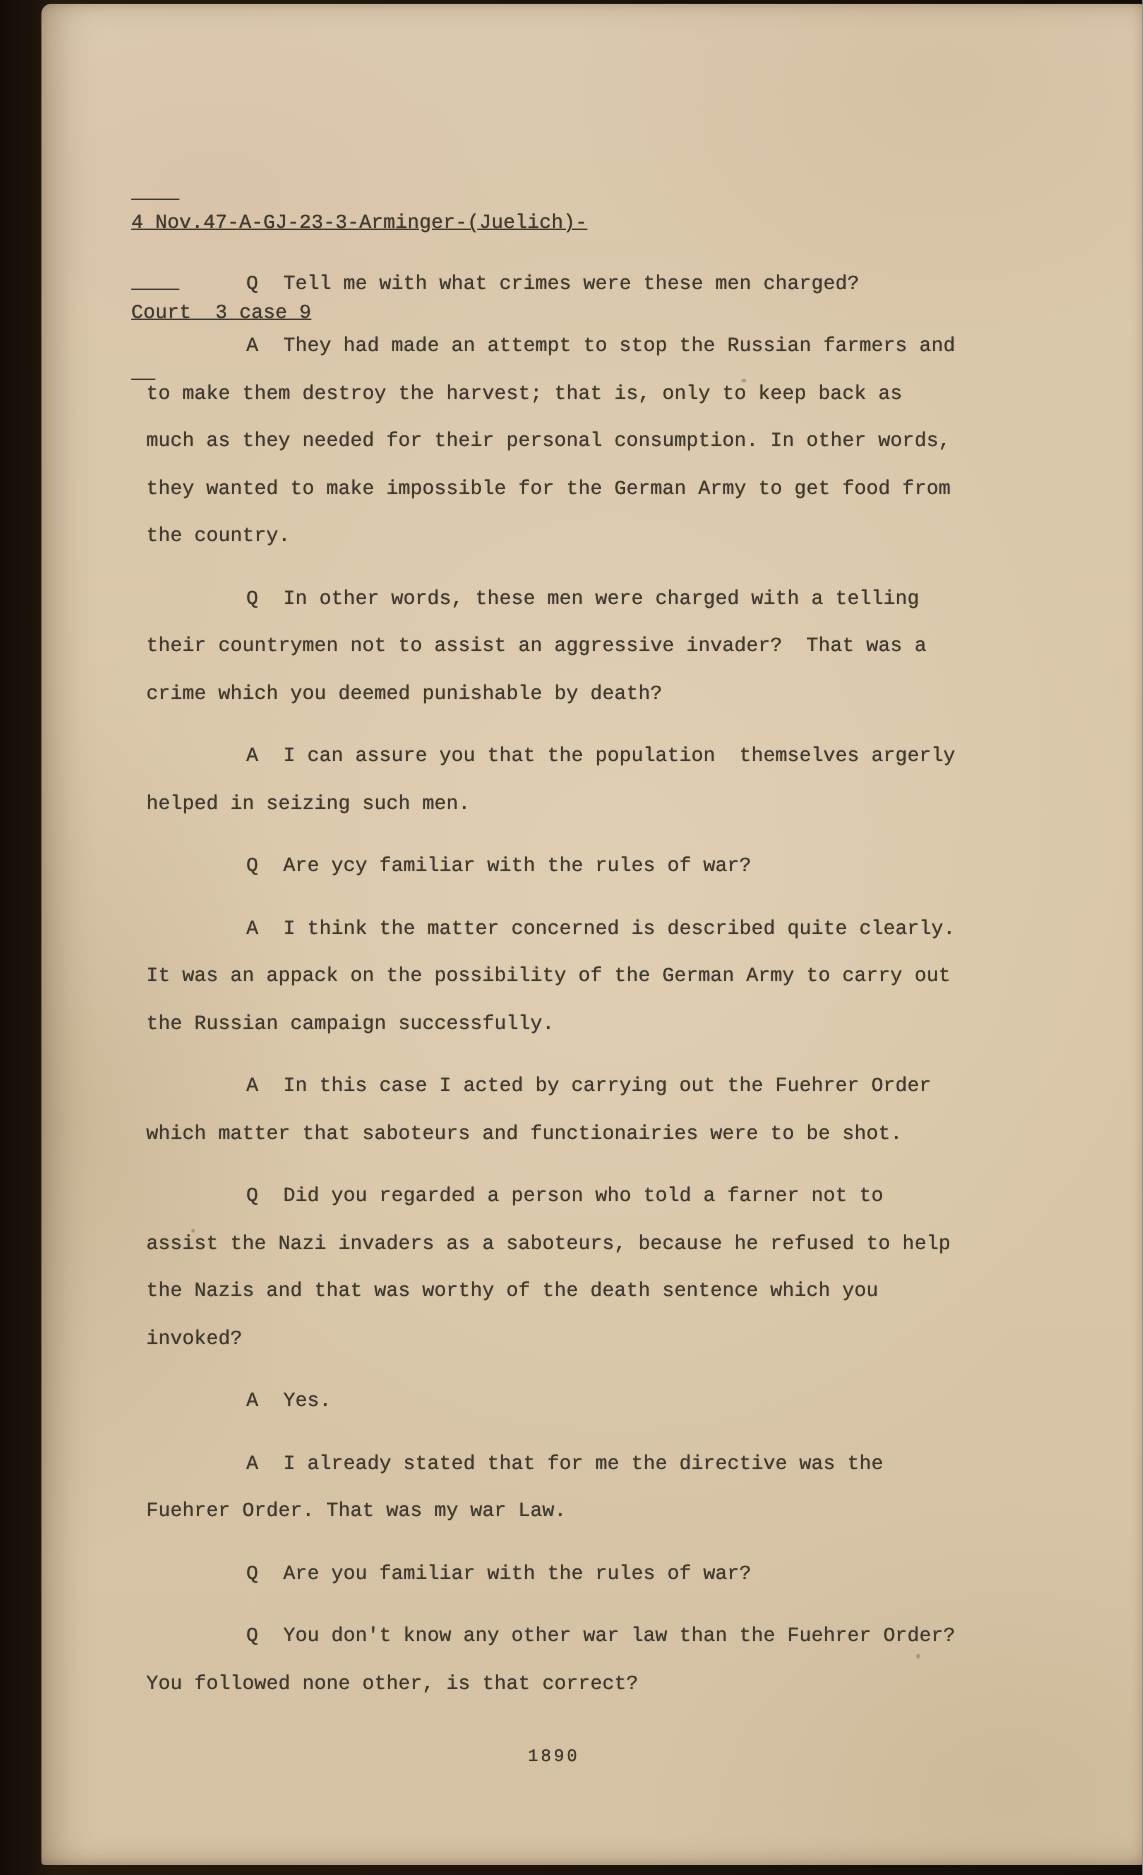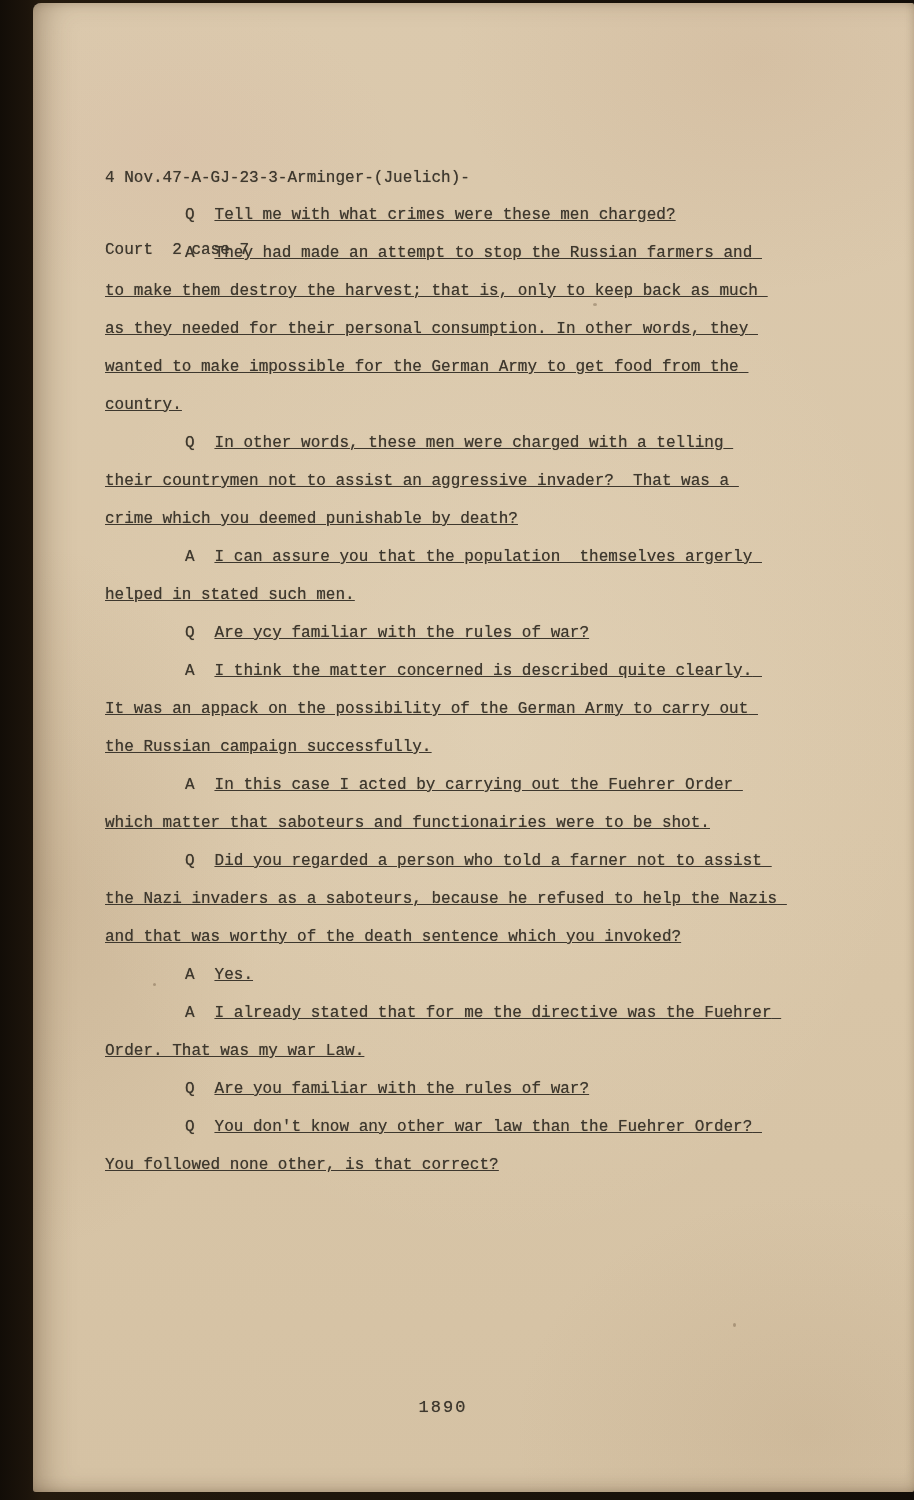--- a/index.html
+++ b/index.html
@@ -47,71 +47,71 @@
     color: #3e382e;
     text-shadow: 0 0 0.7px rgba(62,56,46,0.75);
   }
   .doc-header {
     position: absolute;
     top: 118px;
     left: 0;
     font-size: 16px;
     line-height: 24px;
     white-space: pre-wrap;
+    text-decoration: underline;
   }
   .transcript {
     position: absolute;
     top: 196px;
     left: 0;
     width: 676px;
     font-size: 16px;
     line-height: 38px;
   }
   .qa-entry {
-    margin: 0;
+    margin: 12px;
     text-indent: 80px;
     white-space: pre-wrap;
-    text-decoration: underline;
   }
   .speaker {
     display: inline-block;
     margin-right: 20px;
     text-indent: 0;
   }
   .page-number {
     position: absolute;
     top: 1398px;
     left: 0;
     width: 676px;
     text-align: center;
-    font-size: 17px;
+    font-size: 14px;
     letter-spacing: 2px;
   }
 </style>
 </head>
 <body>
 
 <div class="paper">
   <div class="speck" style="left:560px; top:300px; width:4px; height:3px;"></div>
   <div class="speck" style="left:120px; top:980px; width:3px; height:3px;"></div>
   <div class="speck" style="left:700px; top:1320px; width:3px; height:4px;"></div>
 </div>
 
 <div class="content">
 
   <div class="doc-header">
     <div>4 Nov.47-A-GJ-23-3-Arminger-(Juelich)-</div>
-    <div>Court  2 case 7</div>
+    <div>Court  3 case 9</div>
   </div>
 
   <div class="transcript">
     <p class="qa-entry"><span class="speaker">Q</span><span>Tell me with what crimes were these men charged?</span></p>
     <p class="qa-entry"><span class="speaker">A</span><span>They had made an attempt to stop the Russian farmers and to make them destroy the harvest; that is, only to keep back as much as they needed for their personal consumption. In other words, they wanted to make impossible for the German Army to get food from the country.</span></p>
     <p class="qa-entry"><span class="speaker">Q</span><span>In other words, these men were charged with a telling their countrymen not to assist an aggressive invader?  That was a crime which you deemed punishable by death?</span></p>
-    <p class="qa-entry"><span class="speaker">A</span><span>I can assure you that the population  themselves argerly helped in stated such men.</span></p>
+    <p class="qa-entry"><span class="speaker">A</span><span>I can assure you that the population  themselves argerly helped in seizing such men.</span></p>
     <p class="qa-entry"><span class="speaker">Q</span><span>Are ycy familiar with the rules of war?</span></p>
     <p class="qa-entry"><span class="speaker">A</span><span>I think the matter concerned is described quite clearly. It was an appack on the possibility of the German Army to carry out the Russian campaign successfully.</span></p>
     <p class="qa-entry"><span class="speaker">A</span><span>In this case I acted by carrying out the Fuehrer Order which matter that saboteurs and functionairies were to be shot.</span></p>
     <p class="qa-entry"><span class="speaker">Q</span><span>Did you regarded a person who told a farner not to assist the Nazi invaders as a saboteurs, because he refused to help the Nazis and that was worthy of the death sentence which you invoked?</span></p>
     <p class="qa-entry"><span class="speaker">A</span><span>Yes.</span></p>
     <p class="qa-entry"><span class="speaker">A</span><span>I already stated that for me the directive was the Fuehrer Order. That was my war Law.</span></p>
     <p class="qa-entry"><span class="speaker">Q</span><span>Are you familiar with the rules of war?</span></p>
     <p class="qa-entry"><span class="speaker">Q</span><span>You don't know any other war law than the Fuehrer Order? You followed none other, is that correct?</span></p>
   </div>
 

